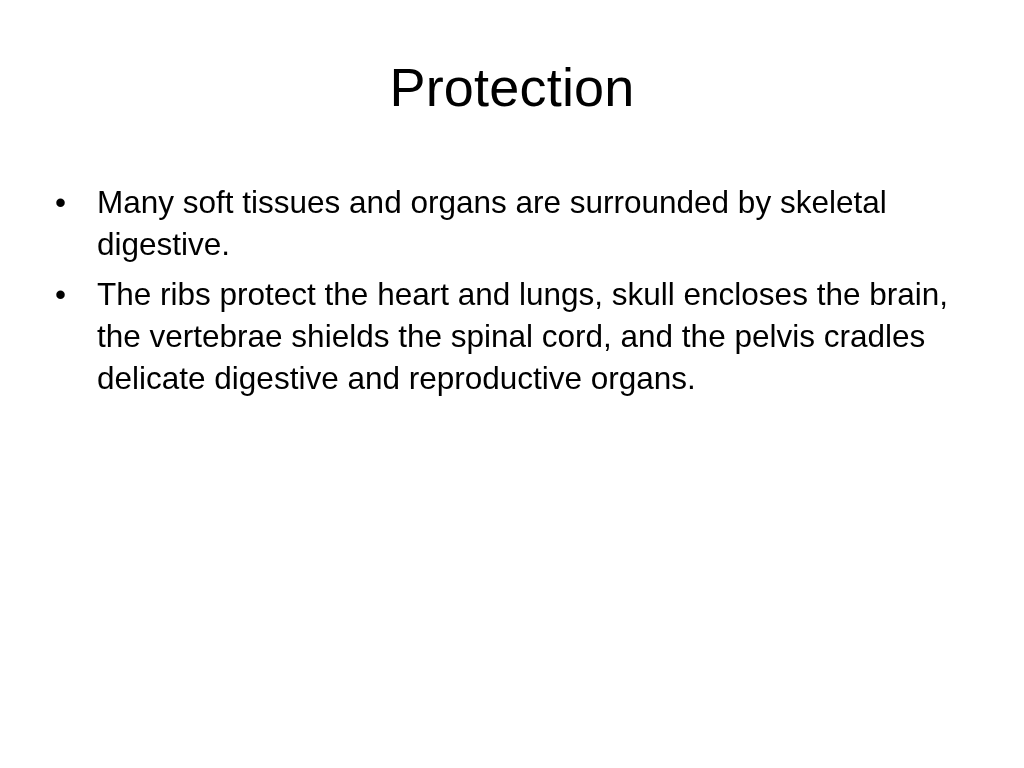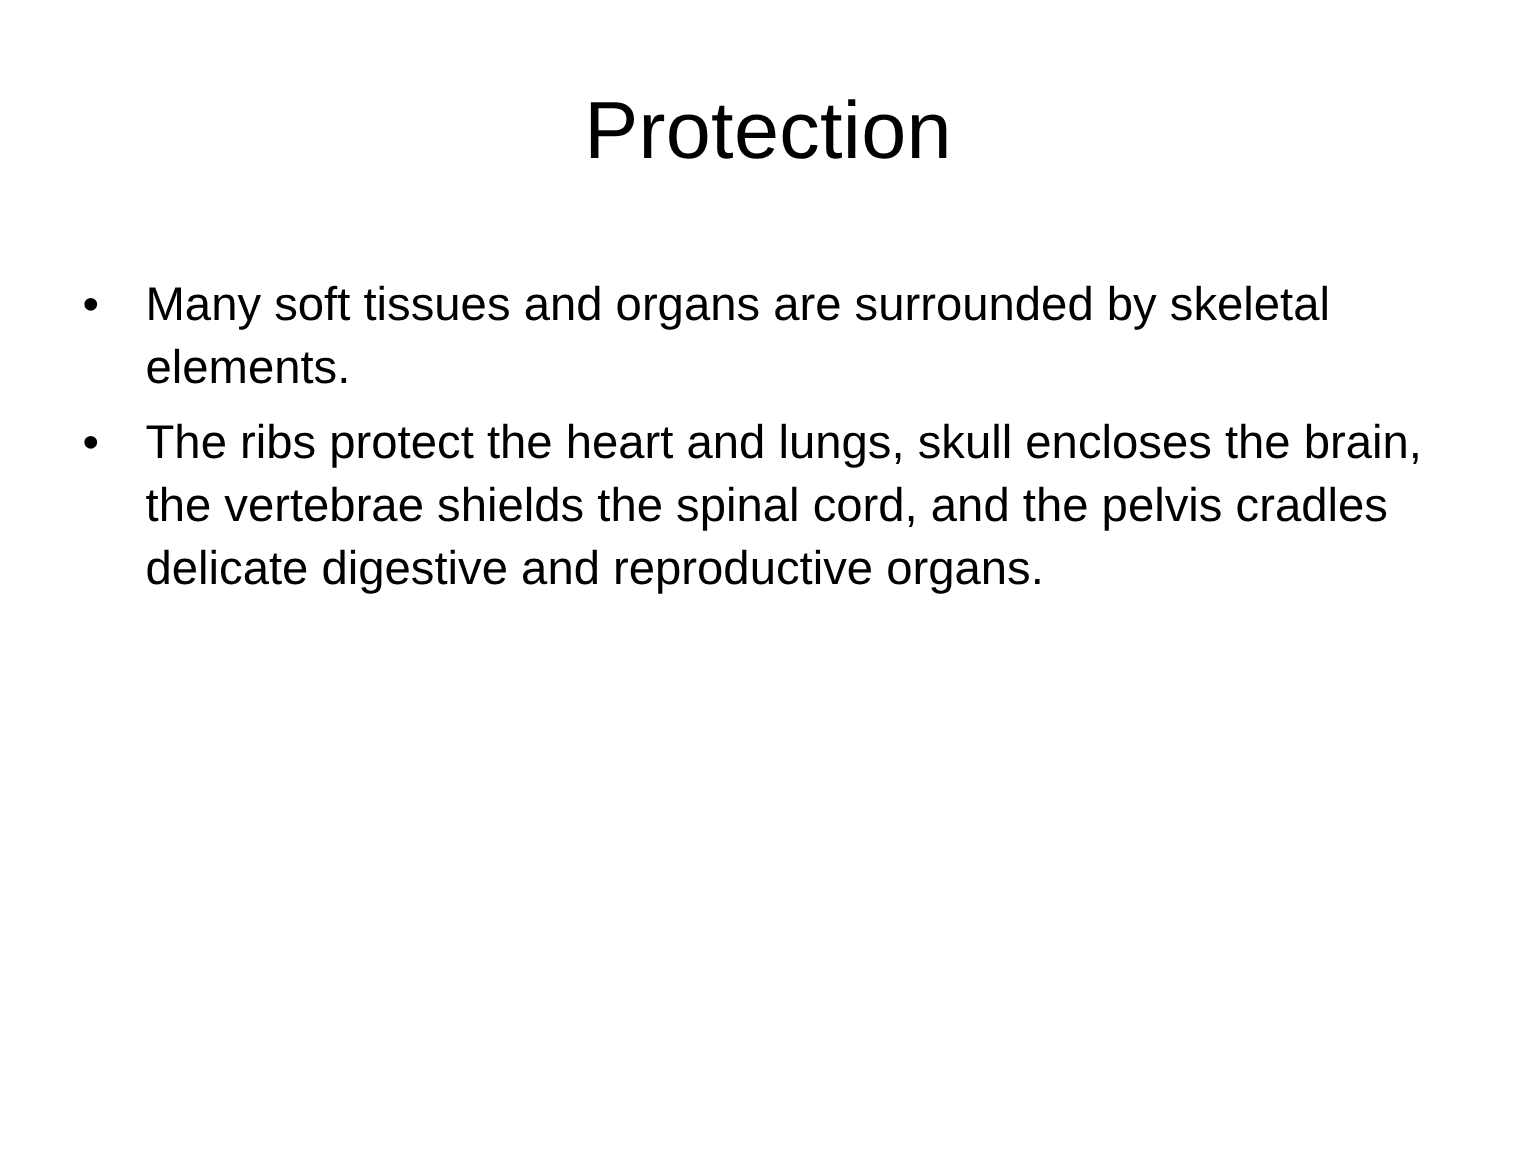--- a/index.html
+++ b/index.html
@@ -66,21 +66,21 @@
 
 <div class="slide">
 
   <div class="slide-title">Protection</div>
 
   <div class="slide-body">
     <ul class="bullet-list">
 
       <li class="bullet-item">
         <span class="bullet-marker">•</span>
-        <span class="bullet-text">Many soft tissues and organs are surrounded by skeletal elements.</span>
+        <span class="bullet-text">Many soft tissues and organs are surrounded by skeletal digestive.</span>
       </li>
 
       <li class="bullet-item">
         <span class="bullet-marker">•</span>
         <span class="bullet-text"> The ribs protect the heart and lungs, skull encloses the brain, the vertebrae shields the spinal cord, and the pelvis cradles delicate digestive and reproductive organs.</span>
       </li>
 
     </ul>
   </div>
 

